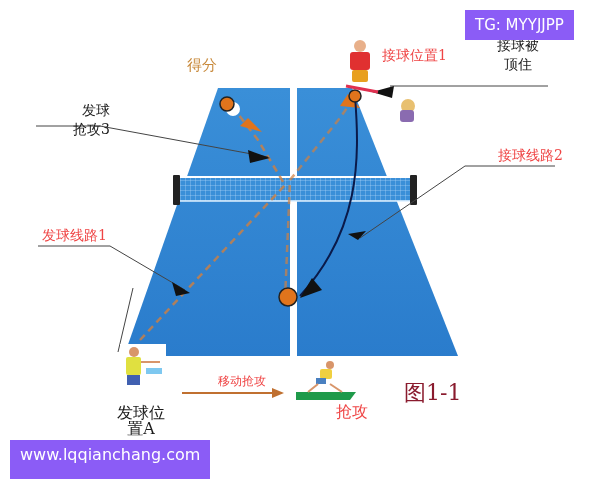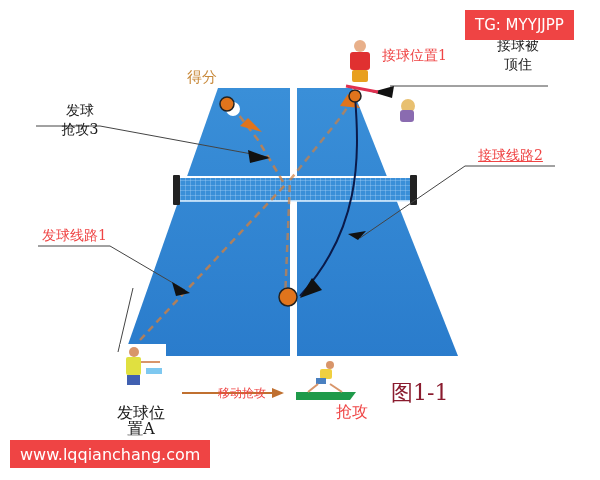--- a/index.html
+++ b/index.html
@@ -7,21 +7,21 @@
     width: 600px; height: 480px; position: relative; overflow: hidden;
     background: #ffffff;
     font-family: "DejaVu Serif", "Liberation Serif", serif;
   }
   svg.scene { position: absolute; left: 0; top: 0; }
   .lbl { position: absolute; color: #ef4444; font-size: 14px; line-height: 18px; white-space: nowrap; }
   .lbl-multi { position: absolute; color: #1a1a1a; font-size: 14px; line-height: 19px; text-align: center; }
   .score-lbl { position: absolute; color: #c88a3c; font-size: 15px; }
   .fig-lbl { position: absolute; color: #8a1b2e; font-size: 22px; }
   .watermark {
-    position: absolute; background: #ef4444; color: #ffffff;
+    position: absolute; background: #8b5cf6; color: #ffffff;
     font-family: "DejaVu Sans", "Liberation Sans", sans-serif;
     font-size: 15px; line-height: 30px; padding: 0 10px;
   }
 </style>
 </head>
 <body>
 
 <svg class="scene" width="600" height="480" viewBox="0 0 600 480">
   <defs>
     <linearGradient id="tbl" x1="0" y1="0" x2="0" y2="1">
@@ -102,43 +102,43 @@
   <g>
     <polygon points="296,392 356,392 350,400 296,400" fill="#1f9a4a"></polygon>
     <circle cx="330" cy="365" r="4" fill="#d8956a"></circle>
     <rect x="320" y="369" width="12" height="10" fill="#f0d040" rx="2"></rect>
     <rect x="316" y="378" width="10" height="6" fill="#4a80c0"></rect>
     <line x1="318" y1="384" x2="308" y2="392" stroke="#d8956a" stroke-width="2"></line>
     <line x1="330" y1="384" x2="342" y2="392" stroke="#d8956a" stroke-width="2"></line>
   </g>
 </svg>
 
-<div class="score-lbl" style="left:187px;top:68px;">得分</div>
+<div class="score-lbl" style="left:187px;top:56px;">得分</div>
 
-<div class="lbl-multi" style="left:50px;top:101px;width:60px;">
+<div class="lbl-multi" style="left:50px;top:101px;width:60px;text-align:right;">
   <div>发球</div>
   <div>抢攻3</div>
 </div>
 
 <div class="lbl" style="left:42px;top:226px;">发球线路1</div>
 
 <div class="lbl" style="left:382px;top:46px;">接球位置1</div>
 
 <div class="lbl-multi" style="left:488px;top:36px;width:60px;">
   <div>接球被</div>
   <div>顶住</div>
 </div>
 
-<div class="lbl" style="left:478px;top:146px;text-decoration:underline;">接球线路2</div>
+<div class="lbl" style="left:498px;top:146px;">接球线路2</div>
 
 <div class="lbl-multi" style="left:113px;top:405px;width:56px;font-size:16px;line-height:16px;">
   <div>发球位</div>
   <div>置A</div>
 </div>
 
-<div class="lbl" style="left:218px;top:384px;font-size:12px;">移动抢攻</div>
+<div class="lbl" style="left:218px;top:372px;font-size:12px;">移动抢攻</div>
 
 <div class="lbl" style="left:308px;top:403px;font-size:16px;margin-left:28px;">抢攻</div>
 
-<div class="fig-lbl" style="left:391px;top:378px;text-align:right;">图1-1</div>
+<div class="fig-lbl" style="left:404px;top:378px;text-align:right;">图1-1</div>
 
 <div class="watermark" style="left:465px;top:10px;">TG: MYYJJPP</div>
-<div class="watermark" style="left:10px;top:440px;height:28px;font-size:16px;">www.lqqianchang.com</div>
+<div class="watermark" style="left:10px;top:440px;height:39px;font-size:16px;">www.lqqianchang.com</div>
 
 </body></html>

